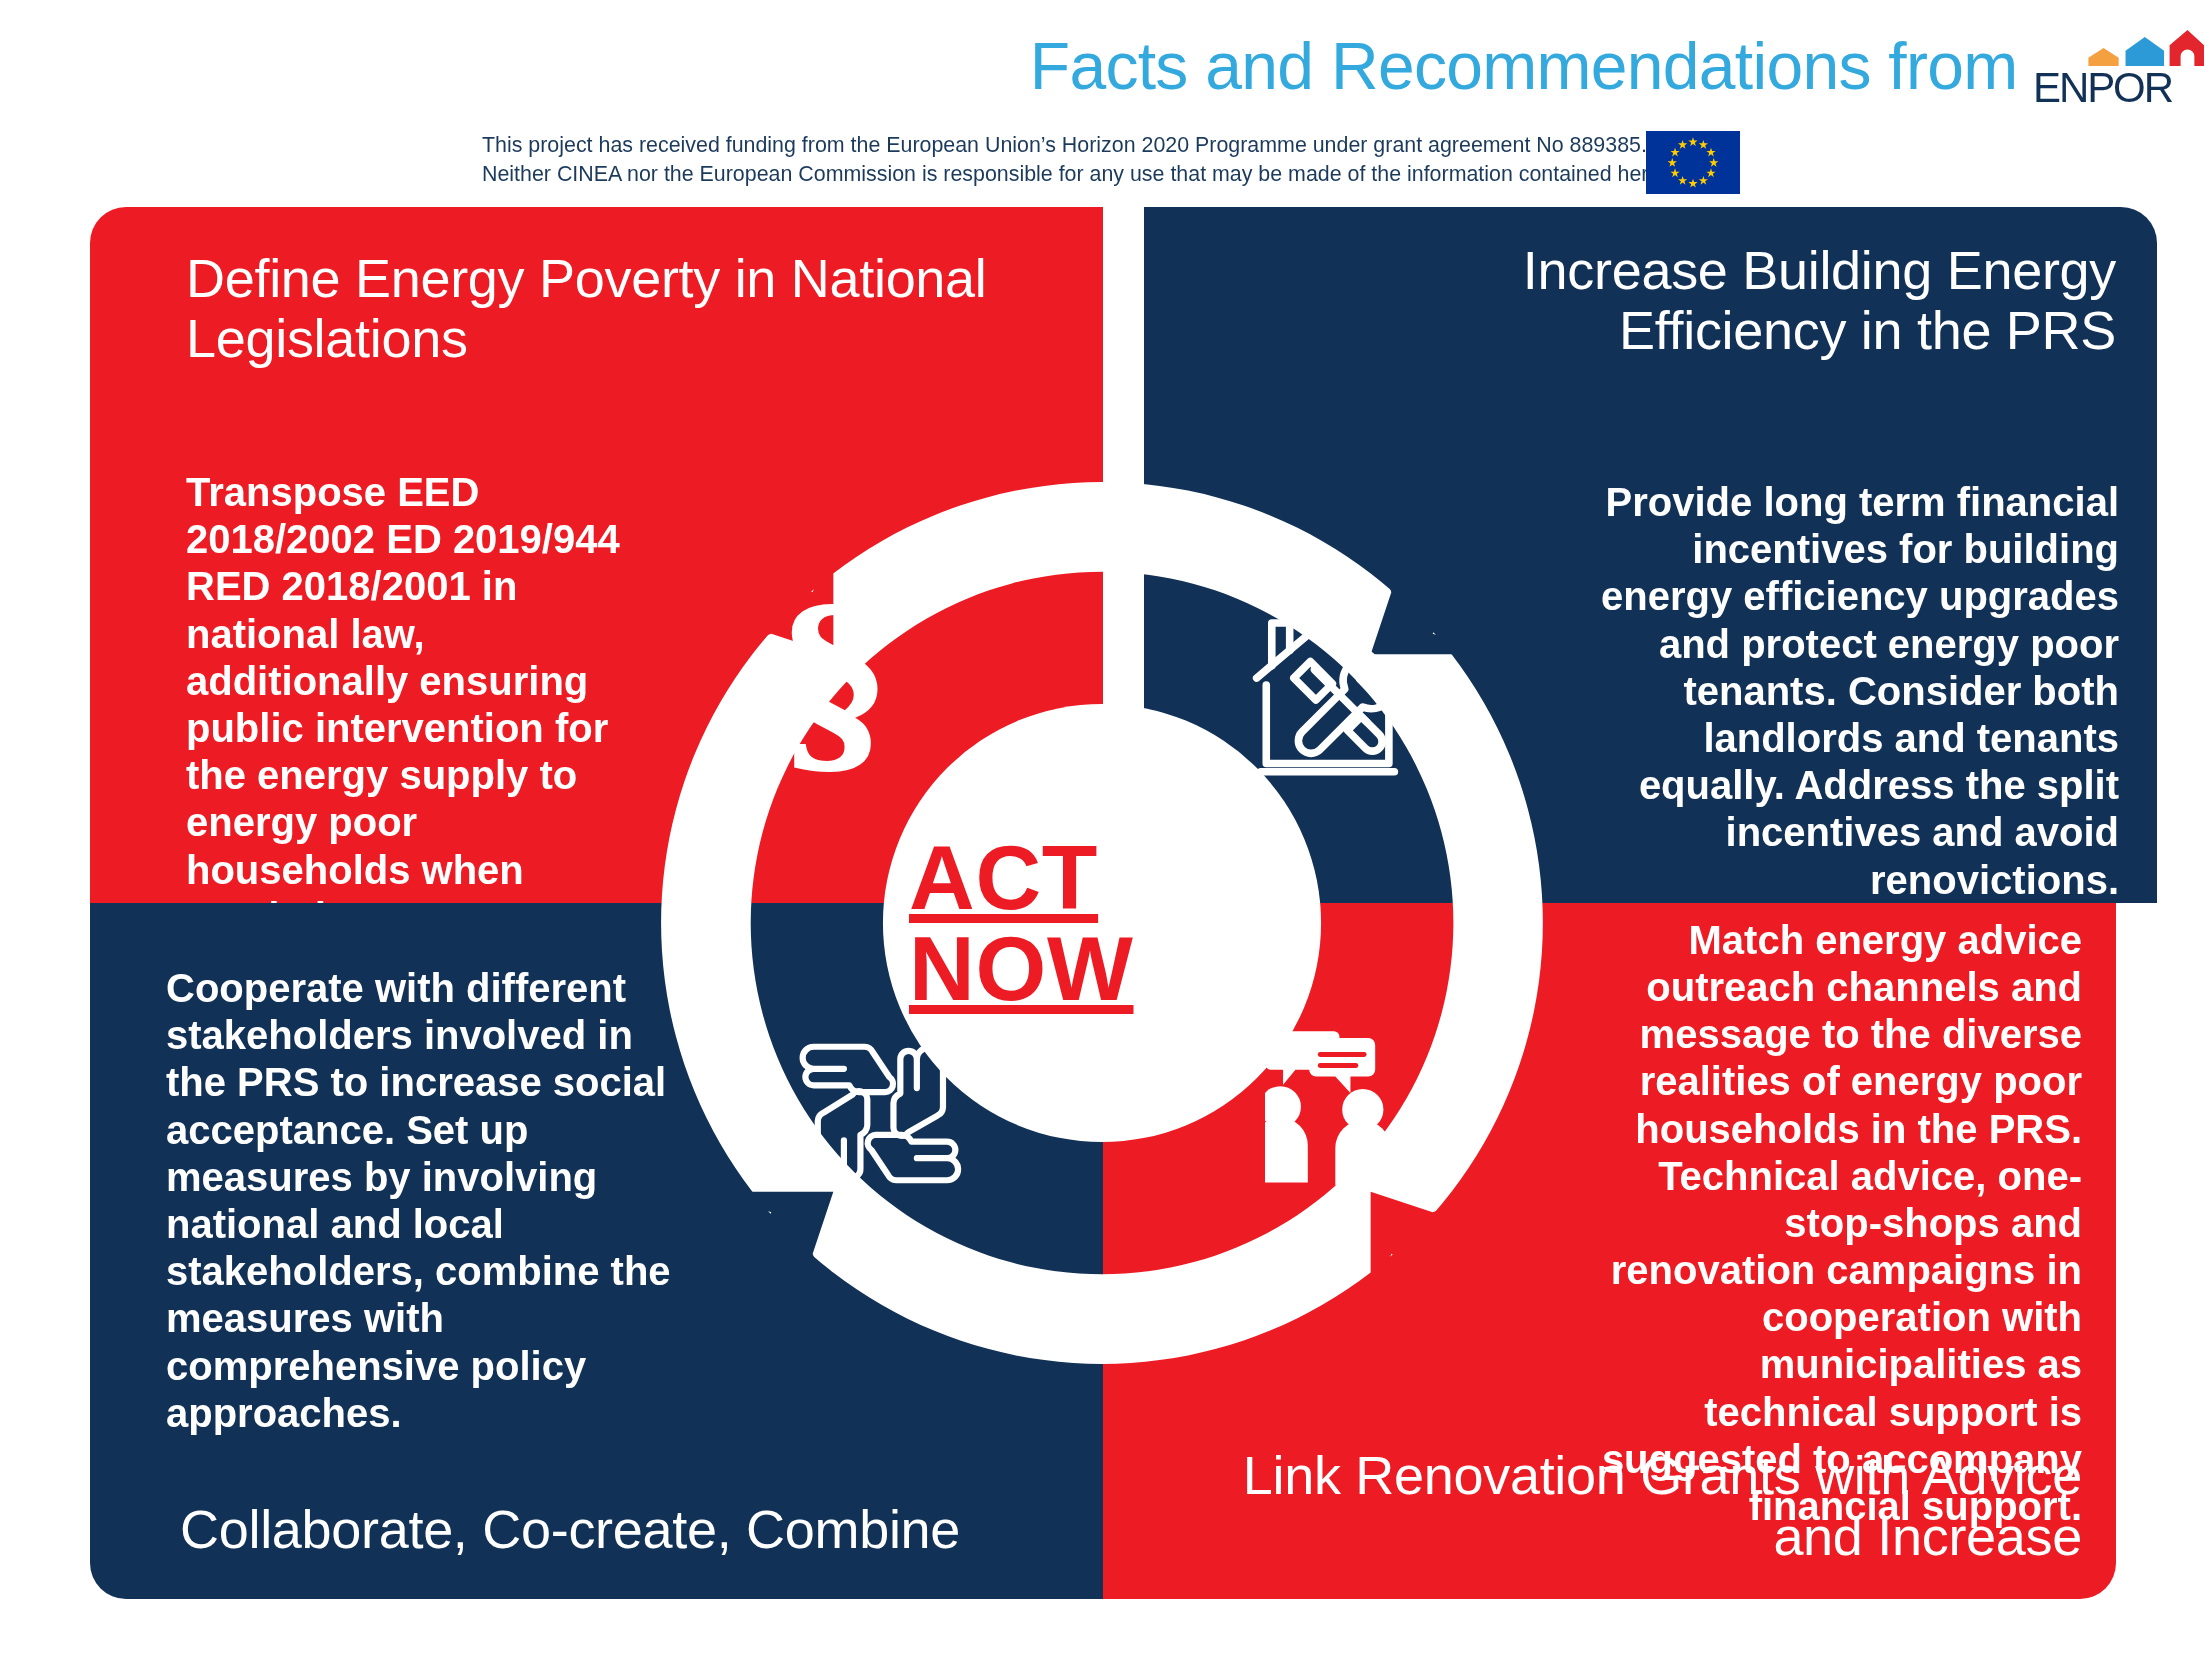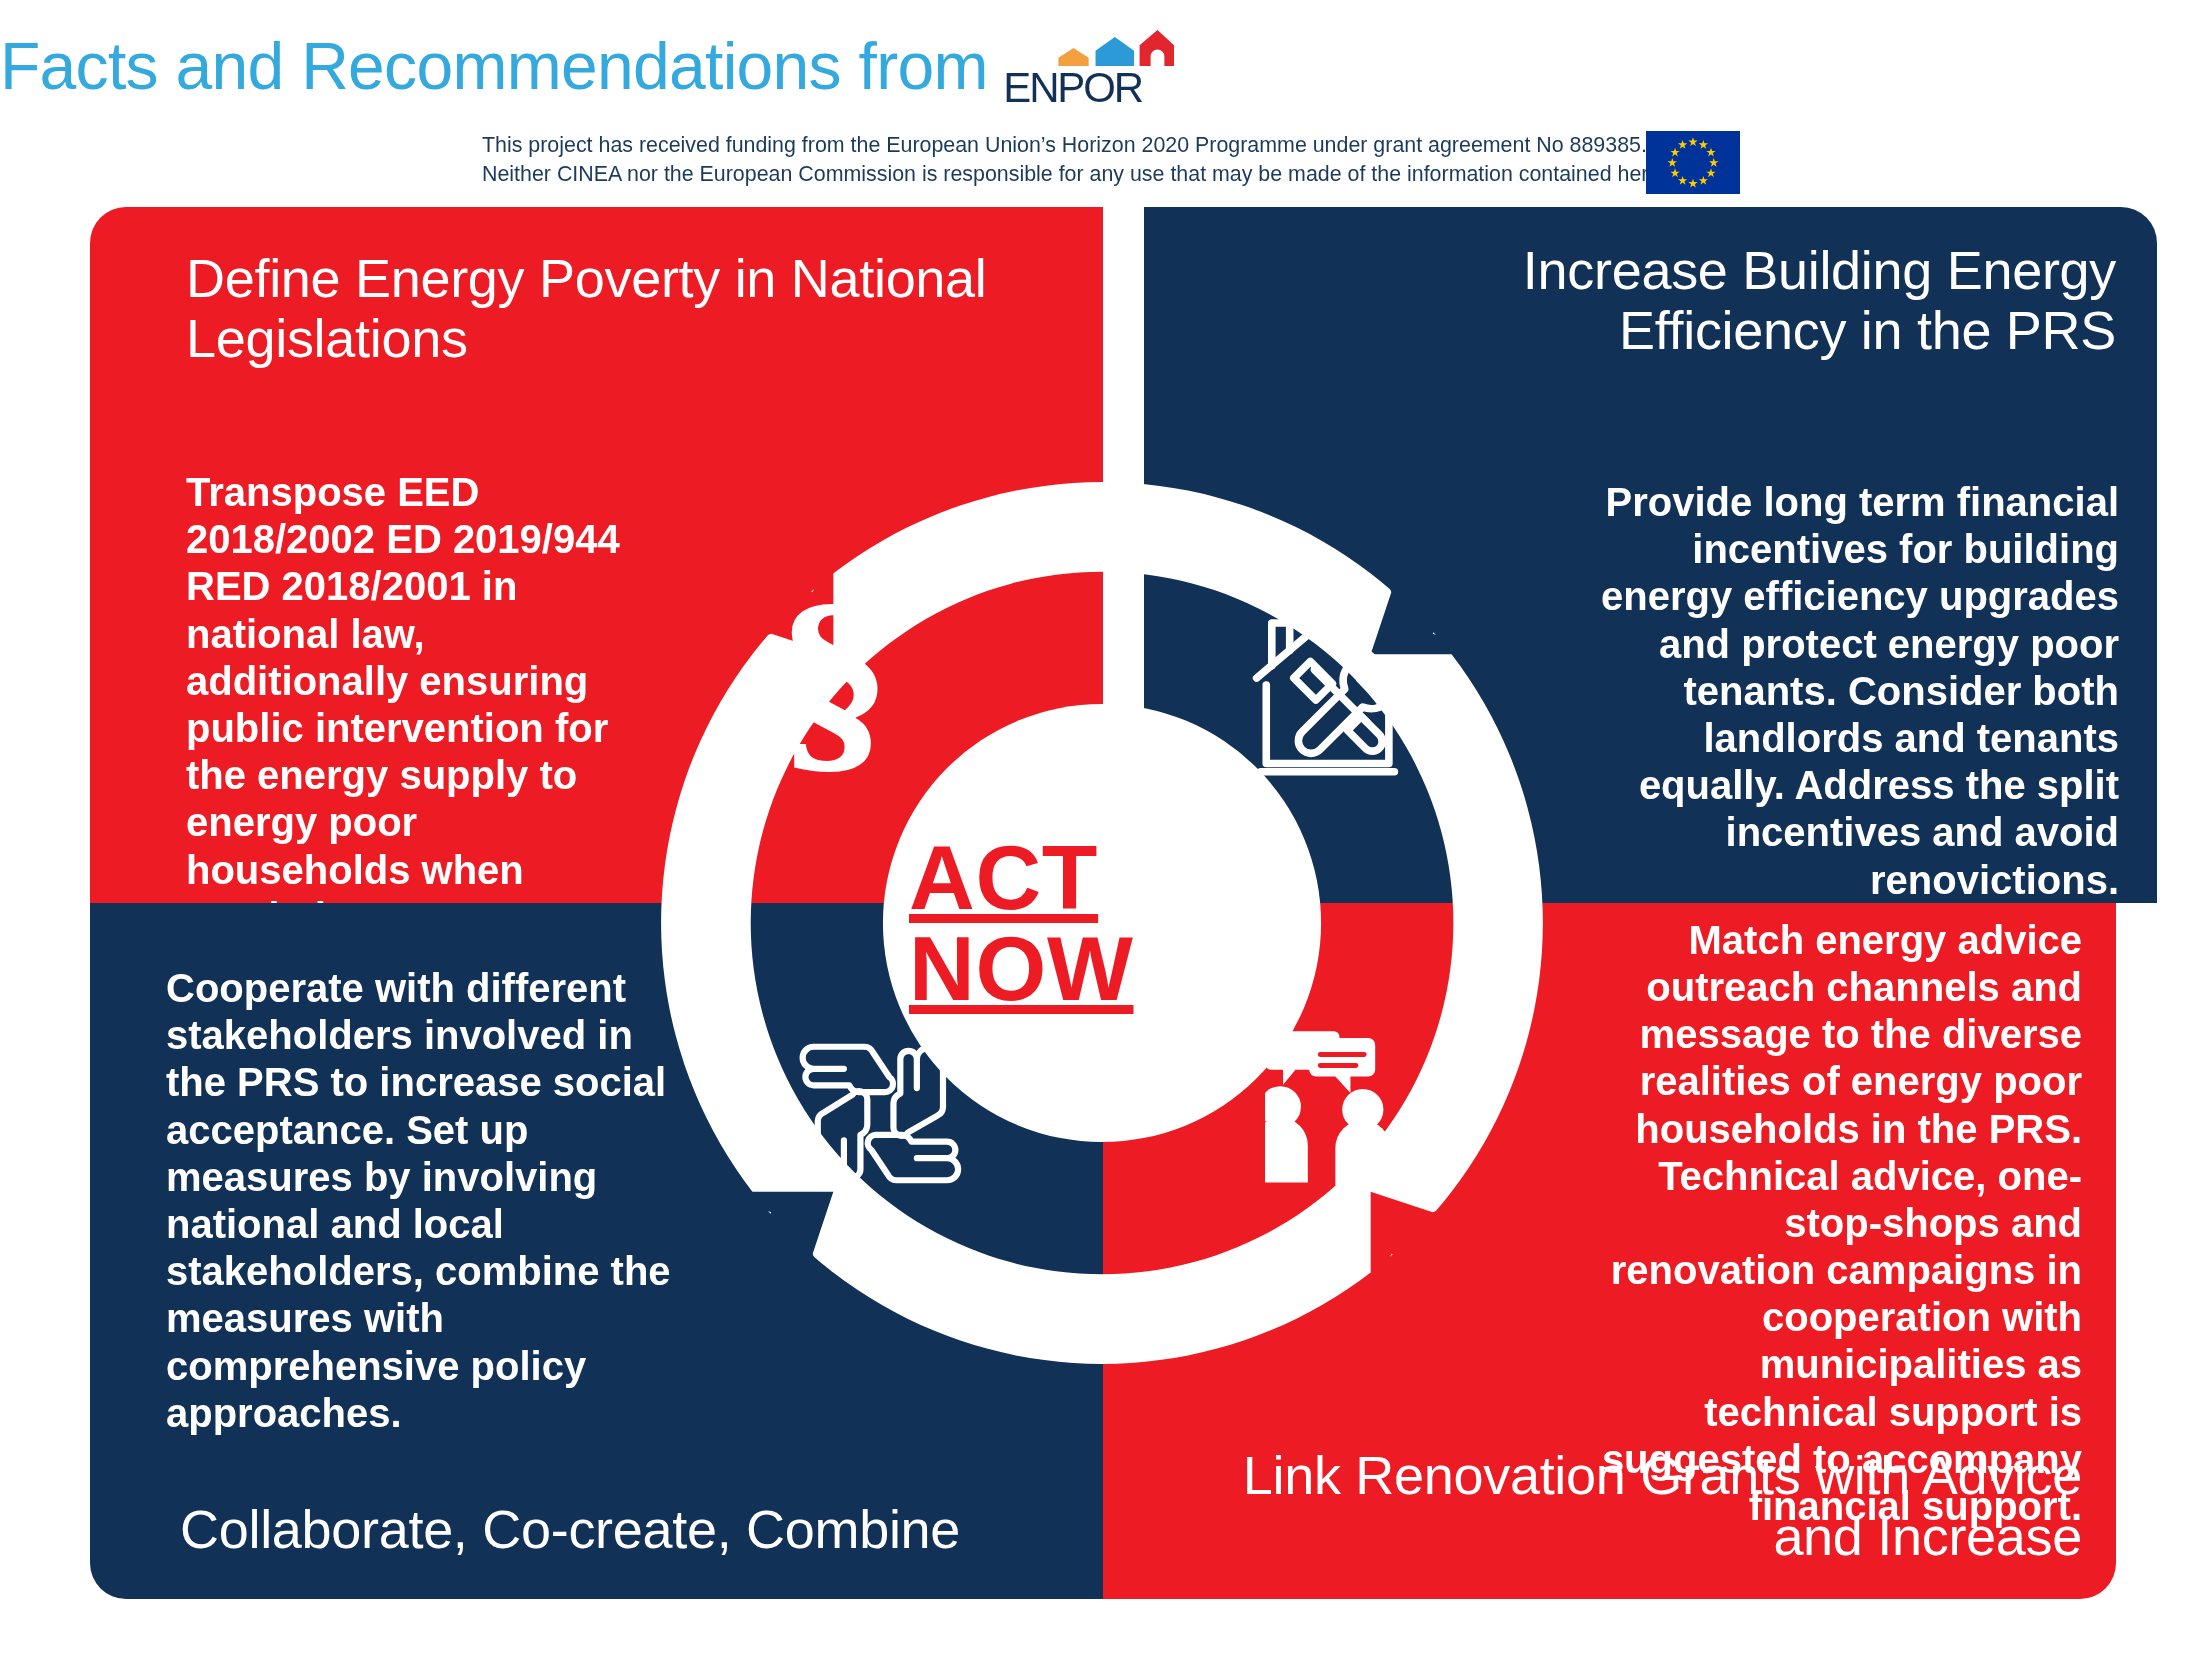--- a/index.html
+++ b/index.html
@@ -20,21 +20,21 @@
     position: absolute;
     top: 0; left: 0;
     width: 2205px;
     height: 207px;
   }
   #title-row {
     position: absolute;
     top: 27.6px;
     left: 0;
     width: 2205px;
-    text-align: left;
+    text-align: right;
     white-space: nowrap;
   }
   #main-title {
     font-size: 66px;
     color: #34A9DE;
     font-weight: 400;
     letter-spacing: -0.7px;
     vertical-align: middle;
     display: inline-block;
   }

